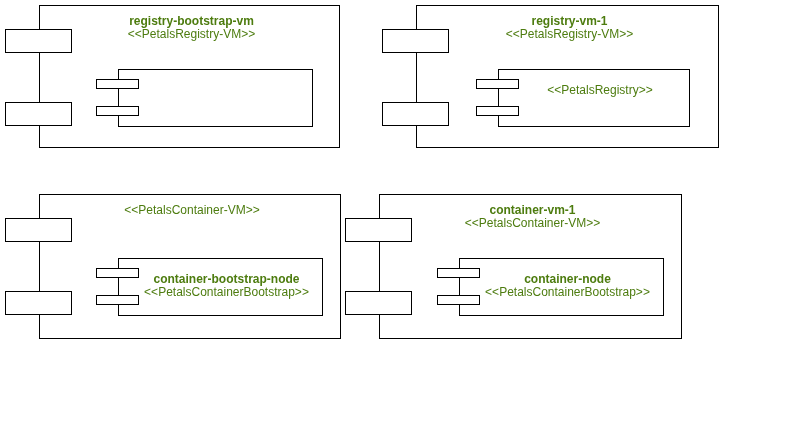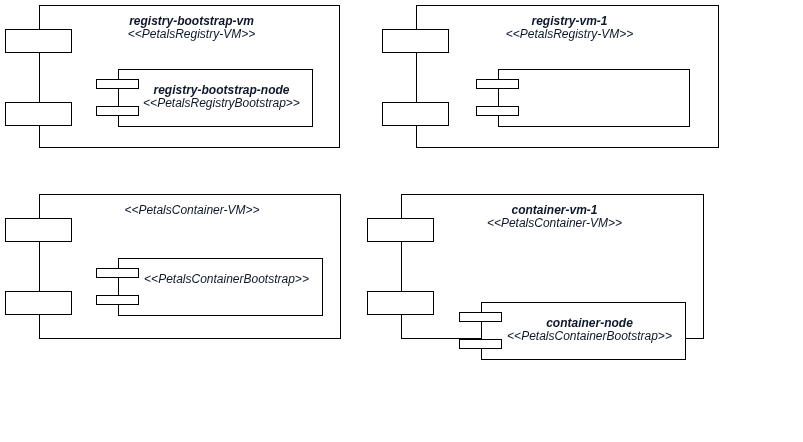--- a/index.html
+++ b/index.html
@@ -6,47 +6,46 @@
     margin: 0;
     padding: 0;
     background: #ffffff;
   }
   .canvas {
     position: relative;
     width: 731px;
     height: 442px;
     background: #ffffff;
     font-family: "Liberation Sans", sans-serif;
-    color: #0f172a;
+    color: #4d7c0f;
     overflow: hidden;
-    font-style: italic;
   }
   
   .comp {
     position: absolute;
     border: 1px solid #000000;
     background: #ffffff;
     box-sizing: border-box;
   }
   .c1 { left: 39px;  top: 5px;   width: 301px; height: 143px; }
   .c2 { left: 416px; top: 5px;   width: 303px; height: 143px; }
   .c3 { left: 39px;  top: 194px; width: 302px; height: 145px; }
-  .c4 { left: 401px; top: 194px; width: 303px; height: 145px; }
+  .c4 { left: 379px; top: 194px; width: 303px; height: 145px; }
 
   
   .inner {
     position: absolute;
     border: 1px solid #000000;
     background: #ffffff;
     box-sizing: border-box;
   }
   .c1 .inner { left: 78px; top: 63px; width: 195px; height: 58px; }
   .c2 .inner { left: 81px; top: 63px; width: 192px; height: 58px; }
   .c3 .inner { left: 78px; top: 63px; width: 205px; height: 58px; }
-  .c4 .inner { left: 79px; top: 63px; width: 205px; height: 58px; margin-top: 44px; }
+  .c4 .inner { left: 79px; top: 63px; width: 205px; height: 58px; }
 
   
   .tab {
     position: absolute;
     background: #ffffff;
     border: 1px solid #000000;
     box-sizing: border-box;
     z-index: 2;
   }
   .tab-outer { left: -35px; width: 67px; height: 24px; }
@@ -78,52 +77,50 @@
   <div class="comp c1">
     <div class="tab tab-outer t1"></div>
     <div class="tab tab-outer t2"></div>
     <div class="labels">
       <div class="title">registry-bootstrap-vm</div>
       <div class="stereo">&lt;&lt;PetalsRegistry-VM&gt;&gt;</div>
     </div>
     <div class="inner">
       <div class="tab tab-inner t1"></div>
       <div class="tab tab-inner t2"></div>
-      <div class="labels">
-        <div class="title">registry-bootstrap-node</div>
-        <div class="stereo">&lt;&lt;PetalsRegistryBootstrap&gt;&gt;</div>
-      </div>
     </div>
   </div>
 
   <div class="comp c2">
     <div class="tab tab-outer t1"></div>
     <div class="tab tab-outer t2"></div>
     <div class="labels">
       <div class="title">registry-vm-1</div>
       <div class="stereo">&lt;&lt;PetalsRegistry-VM&gt;&gt;</div>
     </div>
     <div class="inner">
       <div class="tab tab-inner t1"></div>
       <div class="tab tab-inner t2"></div>
       <div class="labels">
+        <div class="stereo">&lt;&lt;PetalsRegistry&gt;&gt;</div>
       </div>
     </div>
   </div>
 
   <div class="comp c3">
     <div class="tab tab-outer t1"></div>
     <div class="tab tab-outer t2"></div>
     <div class="labels">
       <div class="stereo">&lt;&lt;PetalsContainer-VM&gt;&gt;</div>
     </div>
     <div class="inner">
       <div class="tab tab-inner t1"></div>
       <div class="tab tab-inner t2"></div>
       <div class="labels">
+        <div class="title">container-bootstrap-node</div>
         <div class="stereo">&lt;&lt;PetalsContainerBootstrap&gt;&gt;</div>
       </div>
     </div>
   </div>
 
   <div class="comp c4">
     <div class="tab tab-outer t1"></div>
     <div class="tab tab-outer t2"></div>
     <div class="labels">
       <div class="title">container-vm-1</div>

